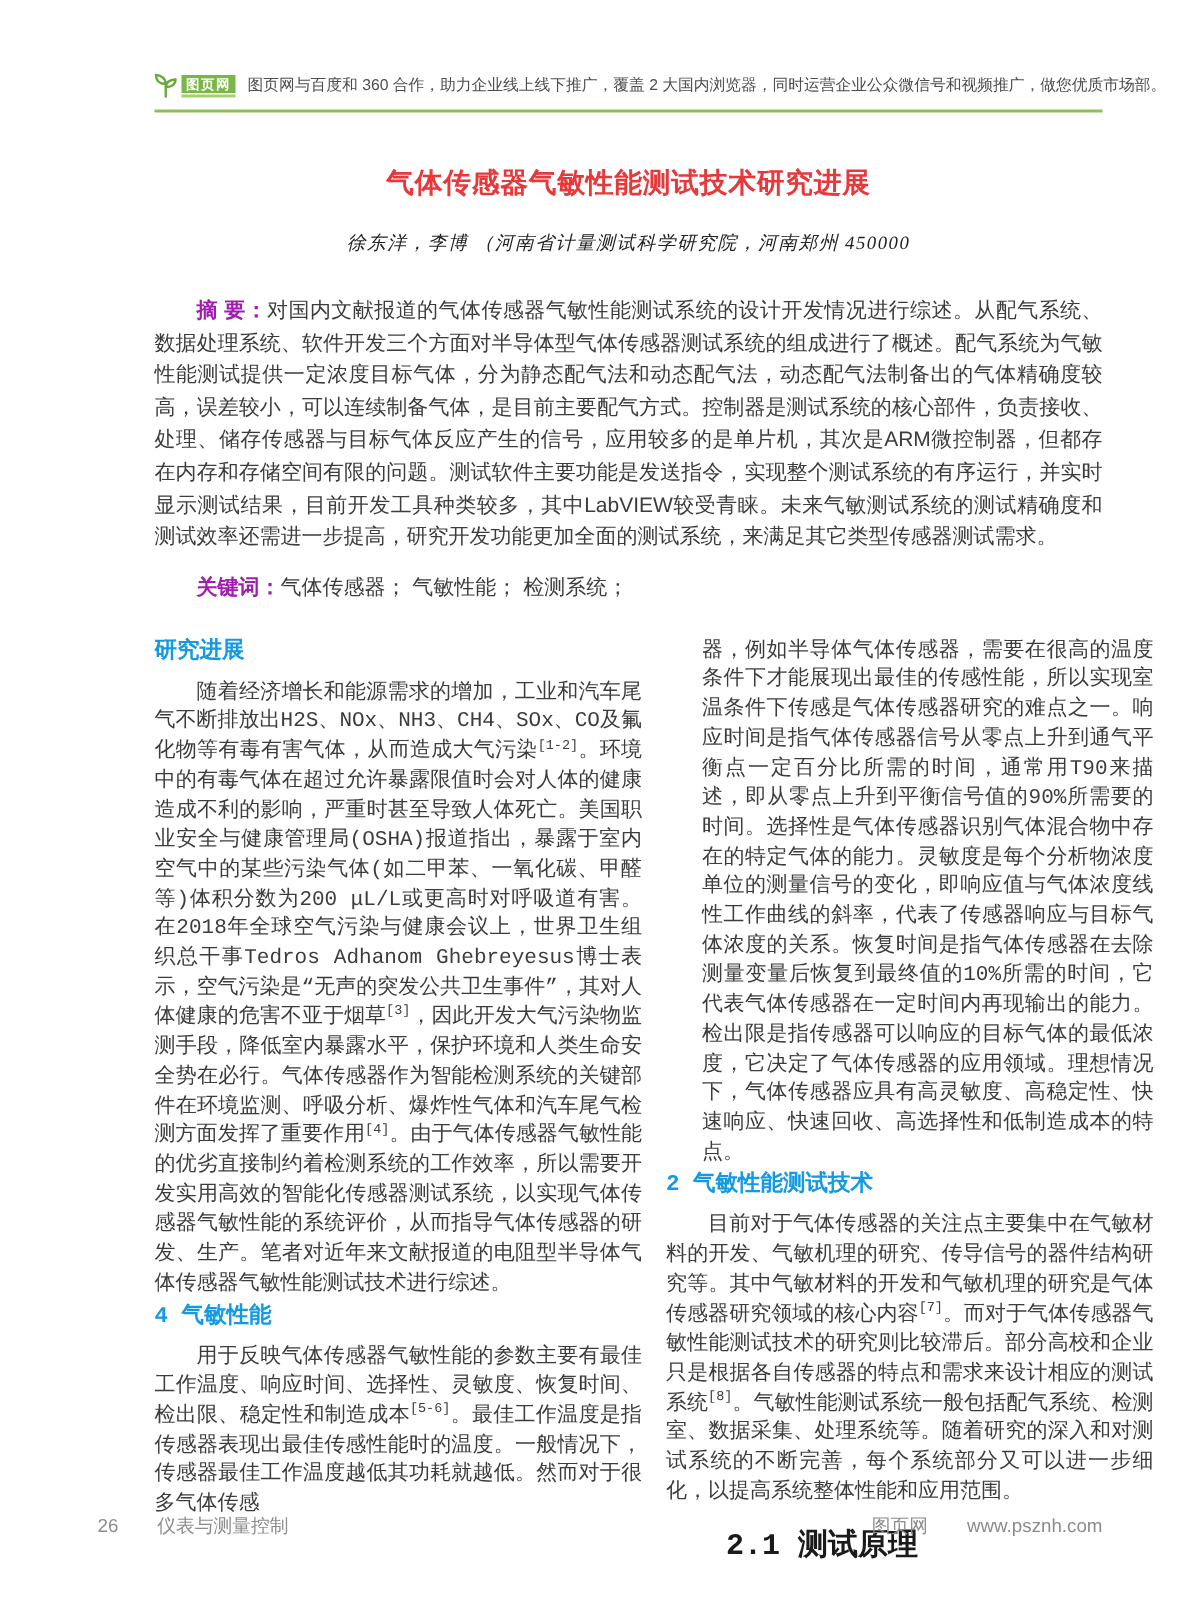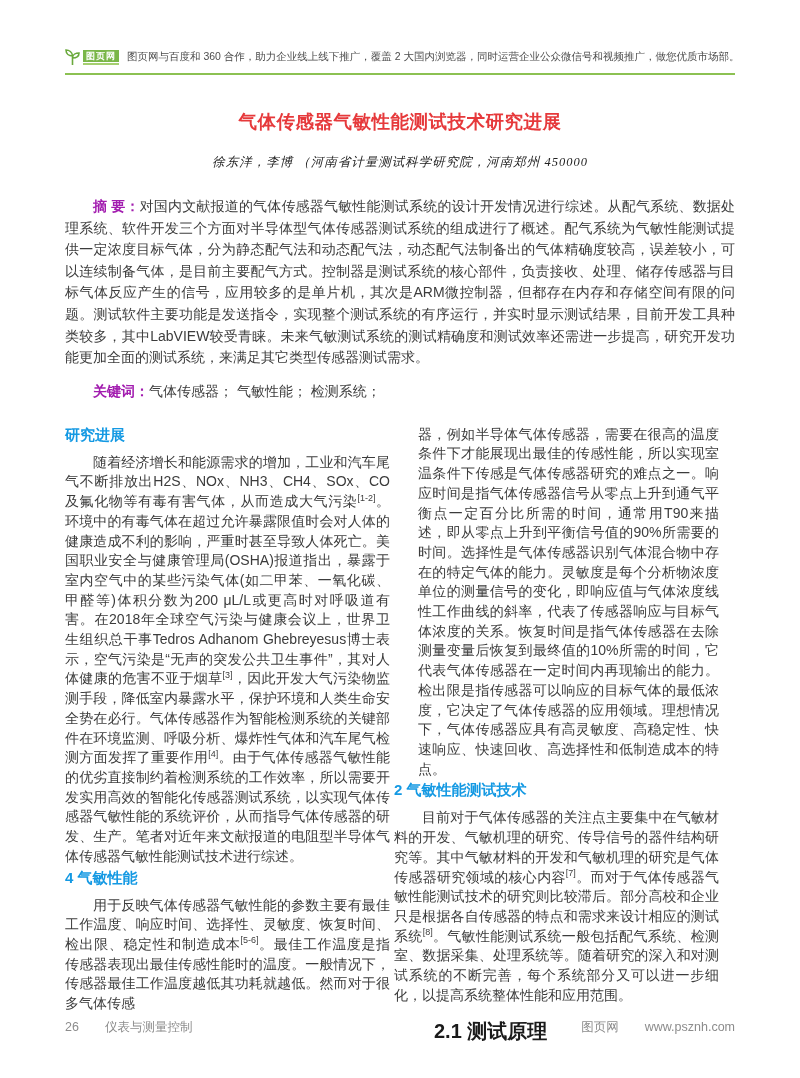--- a/index.html
+++ b/index.html
@@ -1,18 +1,18 @@
 <!DOCTYPE html>
 <html><head>
 <meta charset="utf-8">
 <style>
   html,body{margin:0;padding:0;background:#fff;}
   body{width:800px;height:1078px;font-family:"Liberation Sans","DejaVu Sans",sans-serif;}
   .page{position:relative;width:800px;height:1078px;box-sizing:border-box;
-        padding:48px 65px 0 65px;background:#fff;overflow:hidden;
+        padding:48px 65px 0 103px;background:#fff;overflow:hidden;
         --title-red:#e6393b;--section-blue:#1499e3;--banner-green:#8cc152;}
 
   
   .banner{display:flex;align-items:center;gap:8px;padding-bottom:7px;
           border-bottom:2px solid var(--banner-green);}
   .logo{display:flex;align-items:center;gap:3px;flex:0 0 auto;}
   .logo-icon{width:15px;height:18px;}
   .logo-box{display:flex;flex-direction:column;align-items:center;}
   .logo-name{font-size:9px;font-weight:bold;color:#fff;background:#7ab648;
              padding:1px 3px;line-height:10px;letter-spacing:1px;}
@@ -26,34 +26,34 @@
            font-family:"Liberation Serif","DejaVu Serif",serif;font-style:italic;
            letter-spacing:1px;}
 
   
   .abstract{margin-top:25px;font-size:14px;line-height:21.6px;color:#3c3c3c;
             text-align:justify;text-indent:2em;}
   .abstract b,.keywords b{color:#a21caf;}
   .keywords{margin-top:13px;font-size:14px;color:#3c3c3c;text-indent:2em;}
 
   
-  .columns{margin-top:24px;display:flex;gap:4px;}
+  .columns{margin-top:24px;display:flex;gap:16px;font-family:Liberation Mono, monospace;}
   .col{width:325px;flex:0 0 325px;font-size:14px;line-height:19.7px;
        color:#3c3c3c;text-align:justify;}
   .sec-h{font-size:15px;font-weight:bold;color:var(--section-blue);
          margin:0 0 9px 0;line-height:19px;}
   .sec-h.mt{margin-top:1px;}
   .col p{margin:0;text-indent:2em;}
   .col p.cont{text-indent:0;margin-left:24px;}
   sup{font-size:9px;line-height:0;margin-top:44px;}
   .subsec-h{margin-top:17px;font-size:20px;font-weight:bold;color:#1a1a1a;
             text-indent:2em;}
 
   
-  .footer{position:absolute;left:65px;right:65px;bottom:42px;display:flex;
+  .footer{position:absolute;left:65px;right:65px;bottom:52px;display:flex;
           justify-content:space-between;font-size:12.5px;color:#8c8c8c;}
   .footer .grp span{margin-right:26px;}
   .footer .grp span:last-child{margin-right:0;}
 </style>
 </head>
 <body>
 
 <div class="page" style="--title-red: #e6393b; --section-blue: #1499e3; --banner-green: #8cc152;">
 
   <div class="banner">

